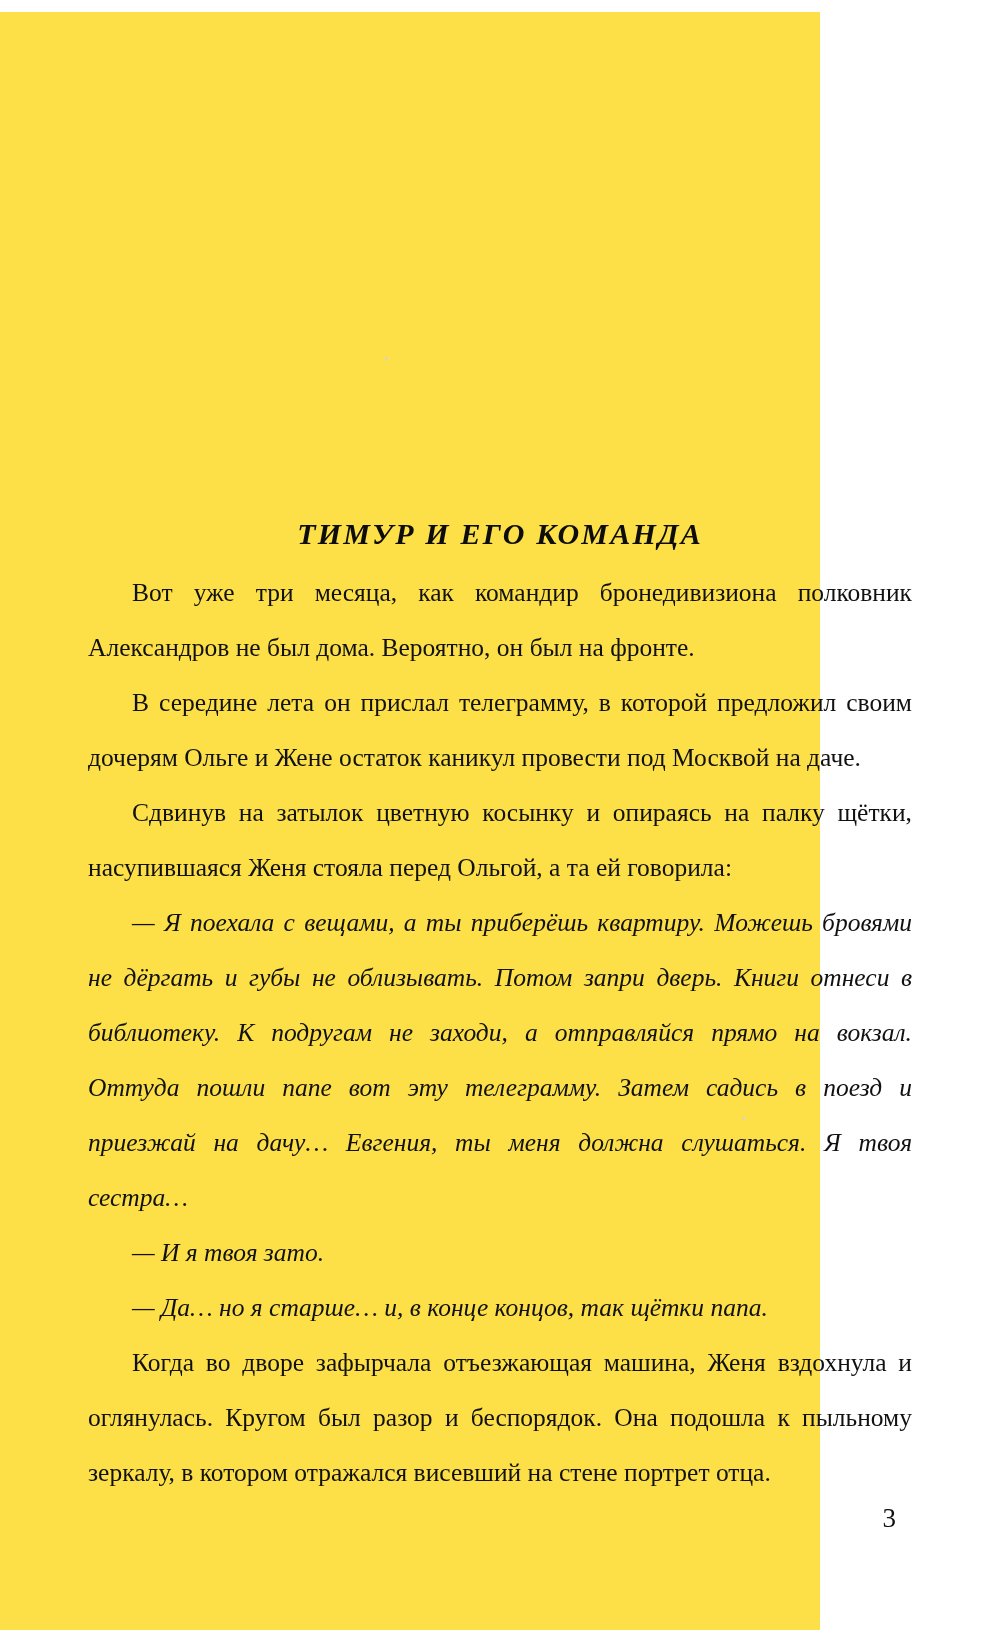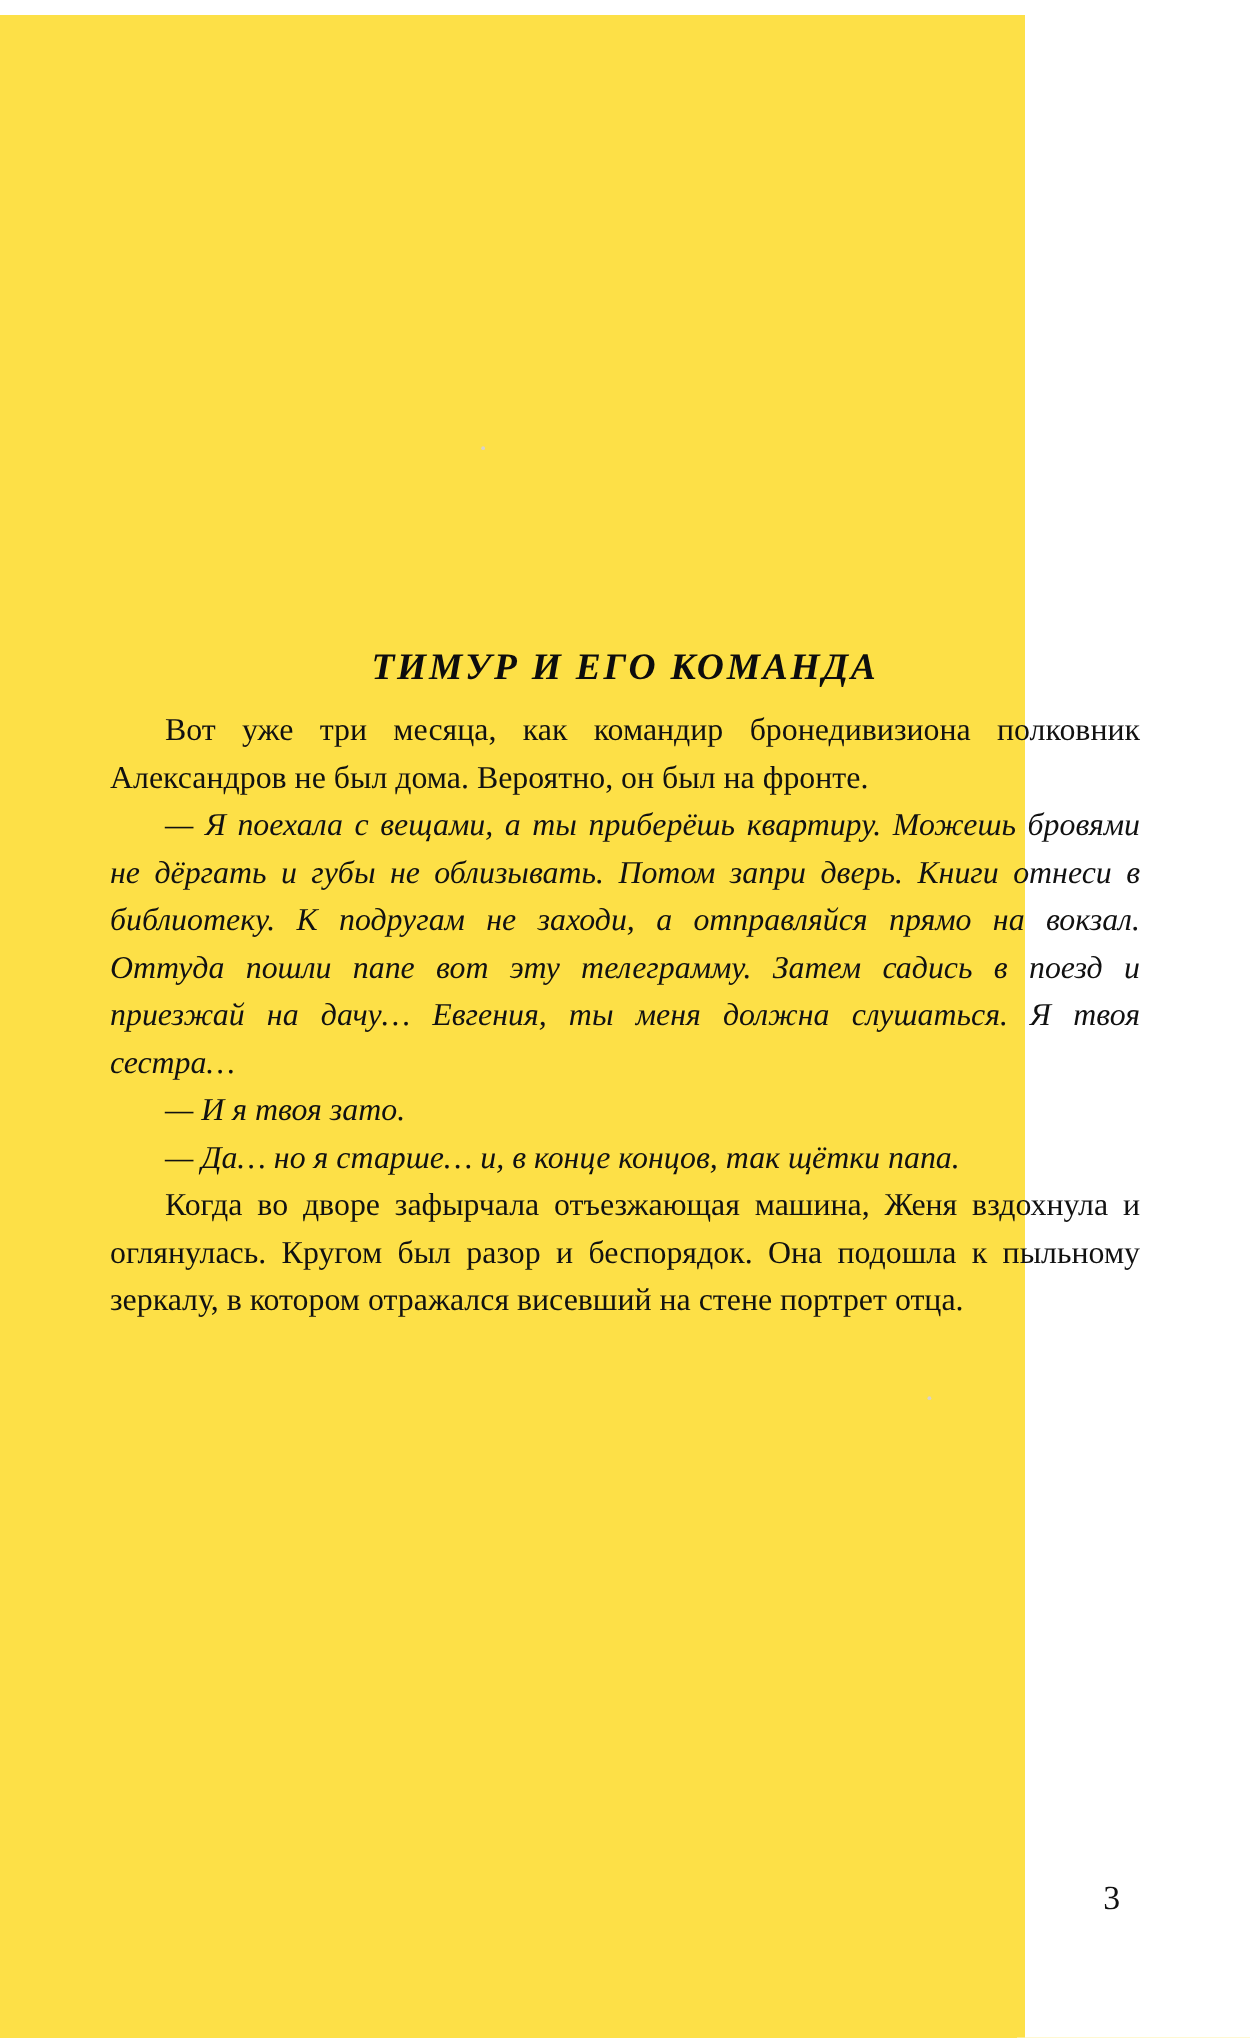--- a/index.html
+++ b/index.html
@@ -49,21 +49,21 @@
     position: absolute;
     top: 553px;
     left: 0;
     width: 824px;
   }
   .para {
     margin: 0 0 0 0;
     text-indent: 44px;
     text-align: justify;
     font-size: 25.5px;
-    line-height: 38px;
+    line-height: 55px;
     color: #111111;
     hyphens: manual;
   }
   .para.dash {
     text-indent: 44px;
     font-style: italic;
   }
   .page-number {
     position: absolute;
     right: 16px;
@@ -86,20 +86,22 @@
 <div class="page">
   <div class="speck" style="left:385px; top:345px;"></div>
   <div class="speck" style="left:742px; top:1105px;"></div>
 
   <div class="page-inner">
 
     <h1 class="chapter-title">ТИМУР И ЕГО КОМАНДА</h1>
 
     <div class="body-text">
       <p class="para">Вот уже три месяца, как командир бронедивизиона полковник Александров не был дома. Вероятно, он был на фронте.</p>
+      <p class="para">В середине лета он прислал телеграмму, в которой предложил своим дочерям Ольге и Жене остаток каникул провести под Москвой на даче.</p>
+      <p class="para">Сдвинув на затылок цветную косынку и опираясь на палку щётки, насупившаяся Женя стояла перед Ольгой, а та ей говорила:</p>
       <p class="para dash">— Я поехала с вещами, а ты приберёшь квартиру. Можешь бровями не дёргать и губы не облизывать. Потом запри дверь. Книги отнеси в библиотеку. К подругам не заходи, а отправляйся прямо на вокзал. Оттуда пошли папе вот эту телеграмму. Затем садись в поезд и приезжай на дачу… Евгения, ты меня должна слушаться. Я твоя сестра…</p>
       <p class="para dash">— И я твоя зато.</p>
       <p class="para dash">— Да… но я старше… и, в конце концов, так щётки папа.</p>
       <p class="para">Когда во дворе зафырчала отъезжающая машина, Женя вздохнула и оглянулась. Кругом был разор и беспорядок. Она подошла к пыльному зеркалу, в котором отражался висевший на стене портрет отца.</p>
     </div>
 
     <div class="page-number">3</div>
   </div>
 </div>
 

